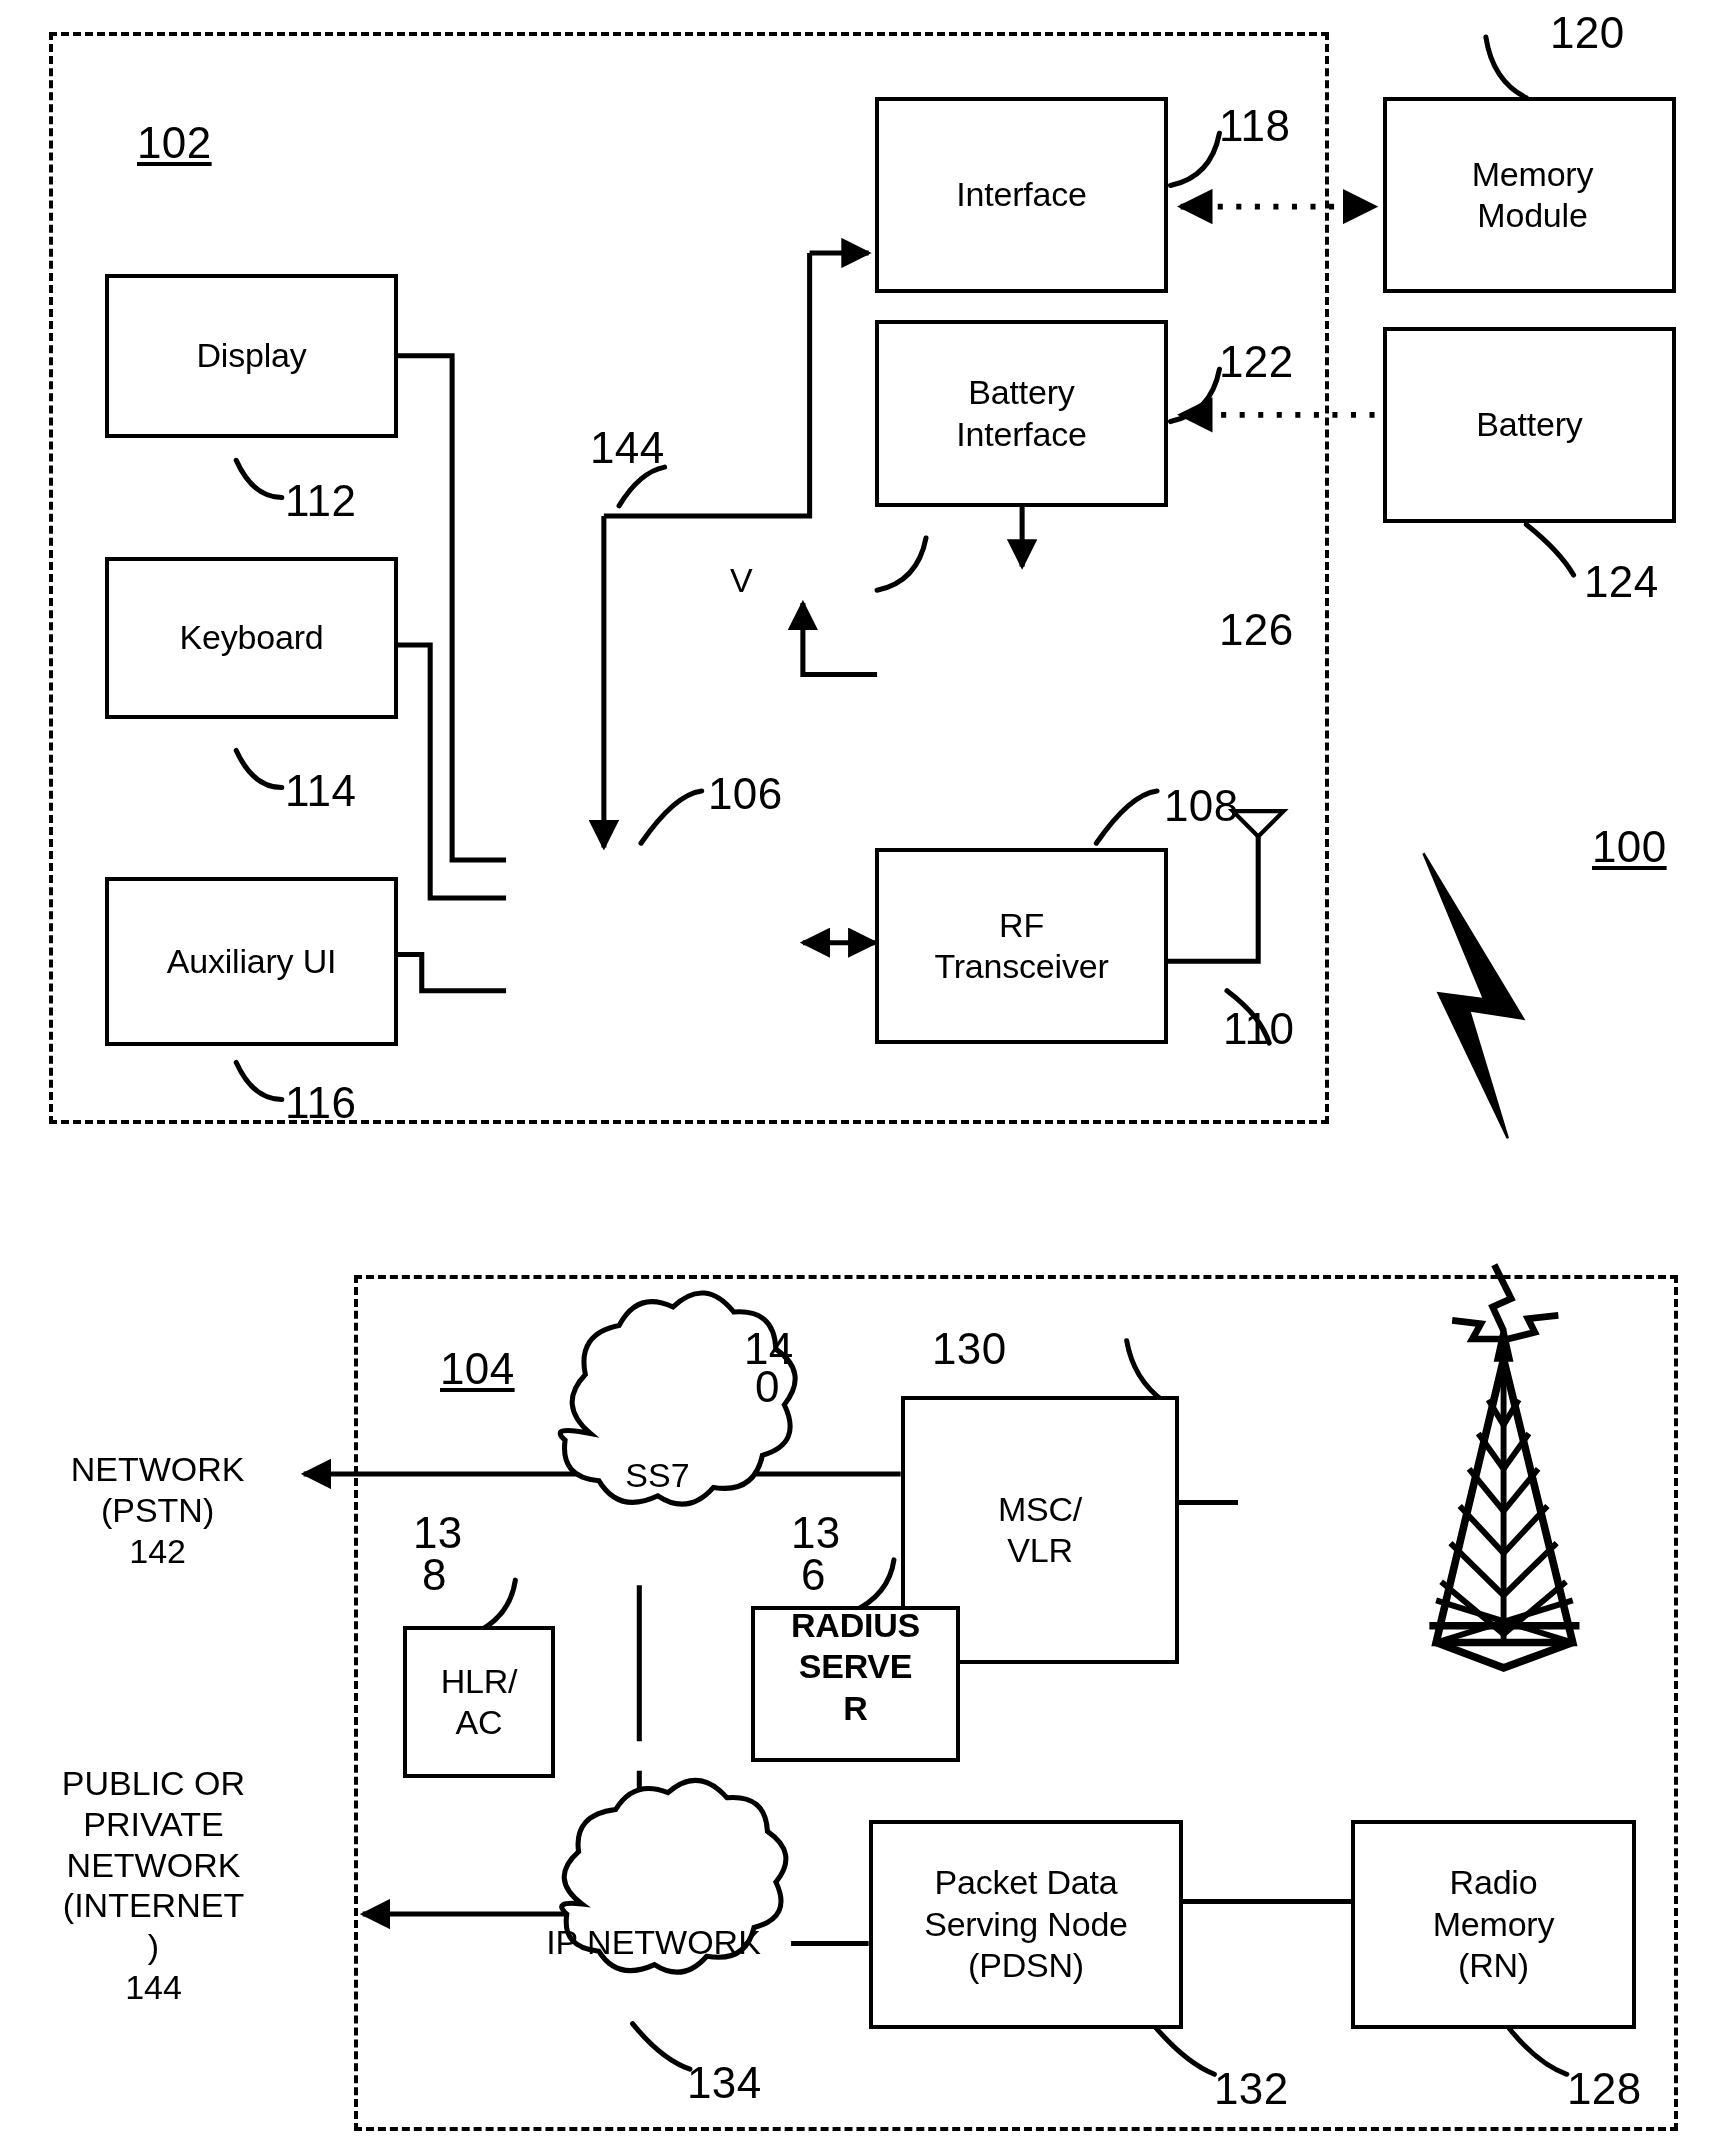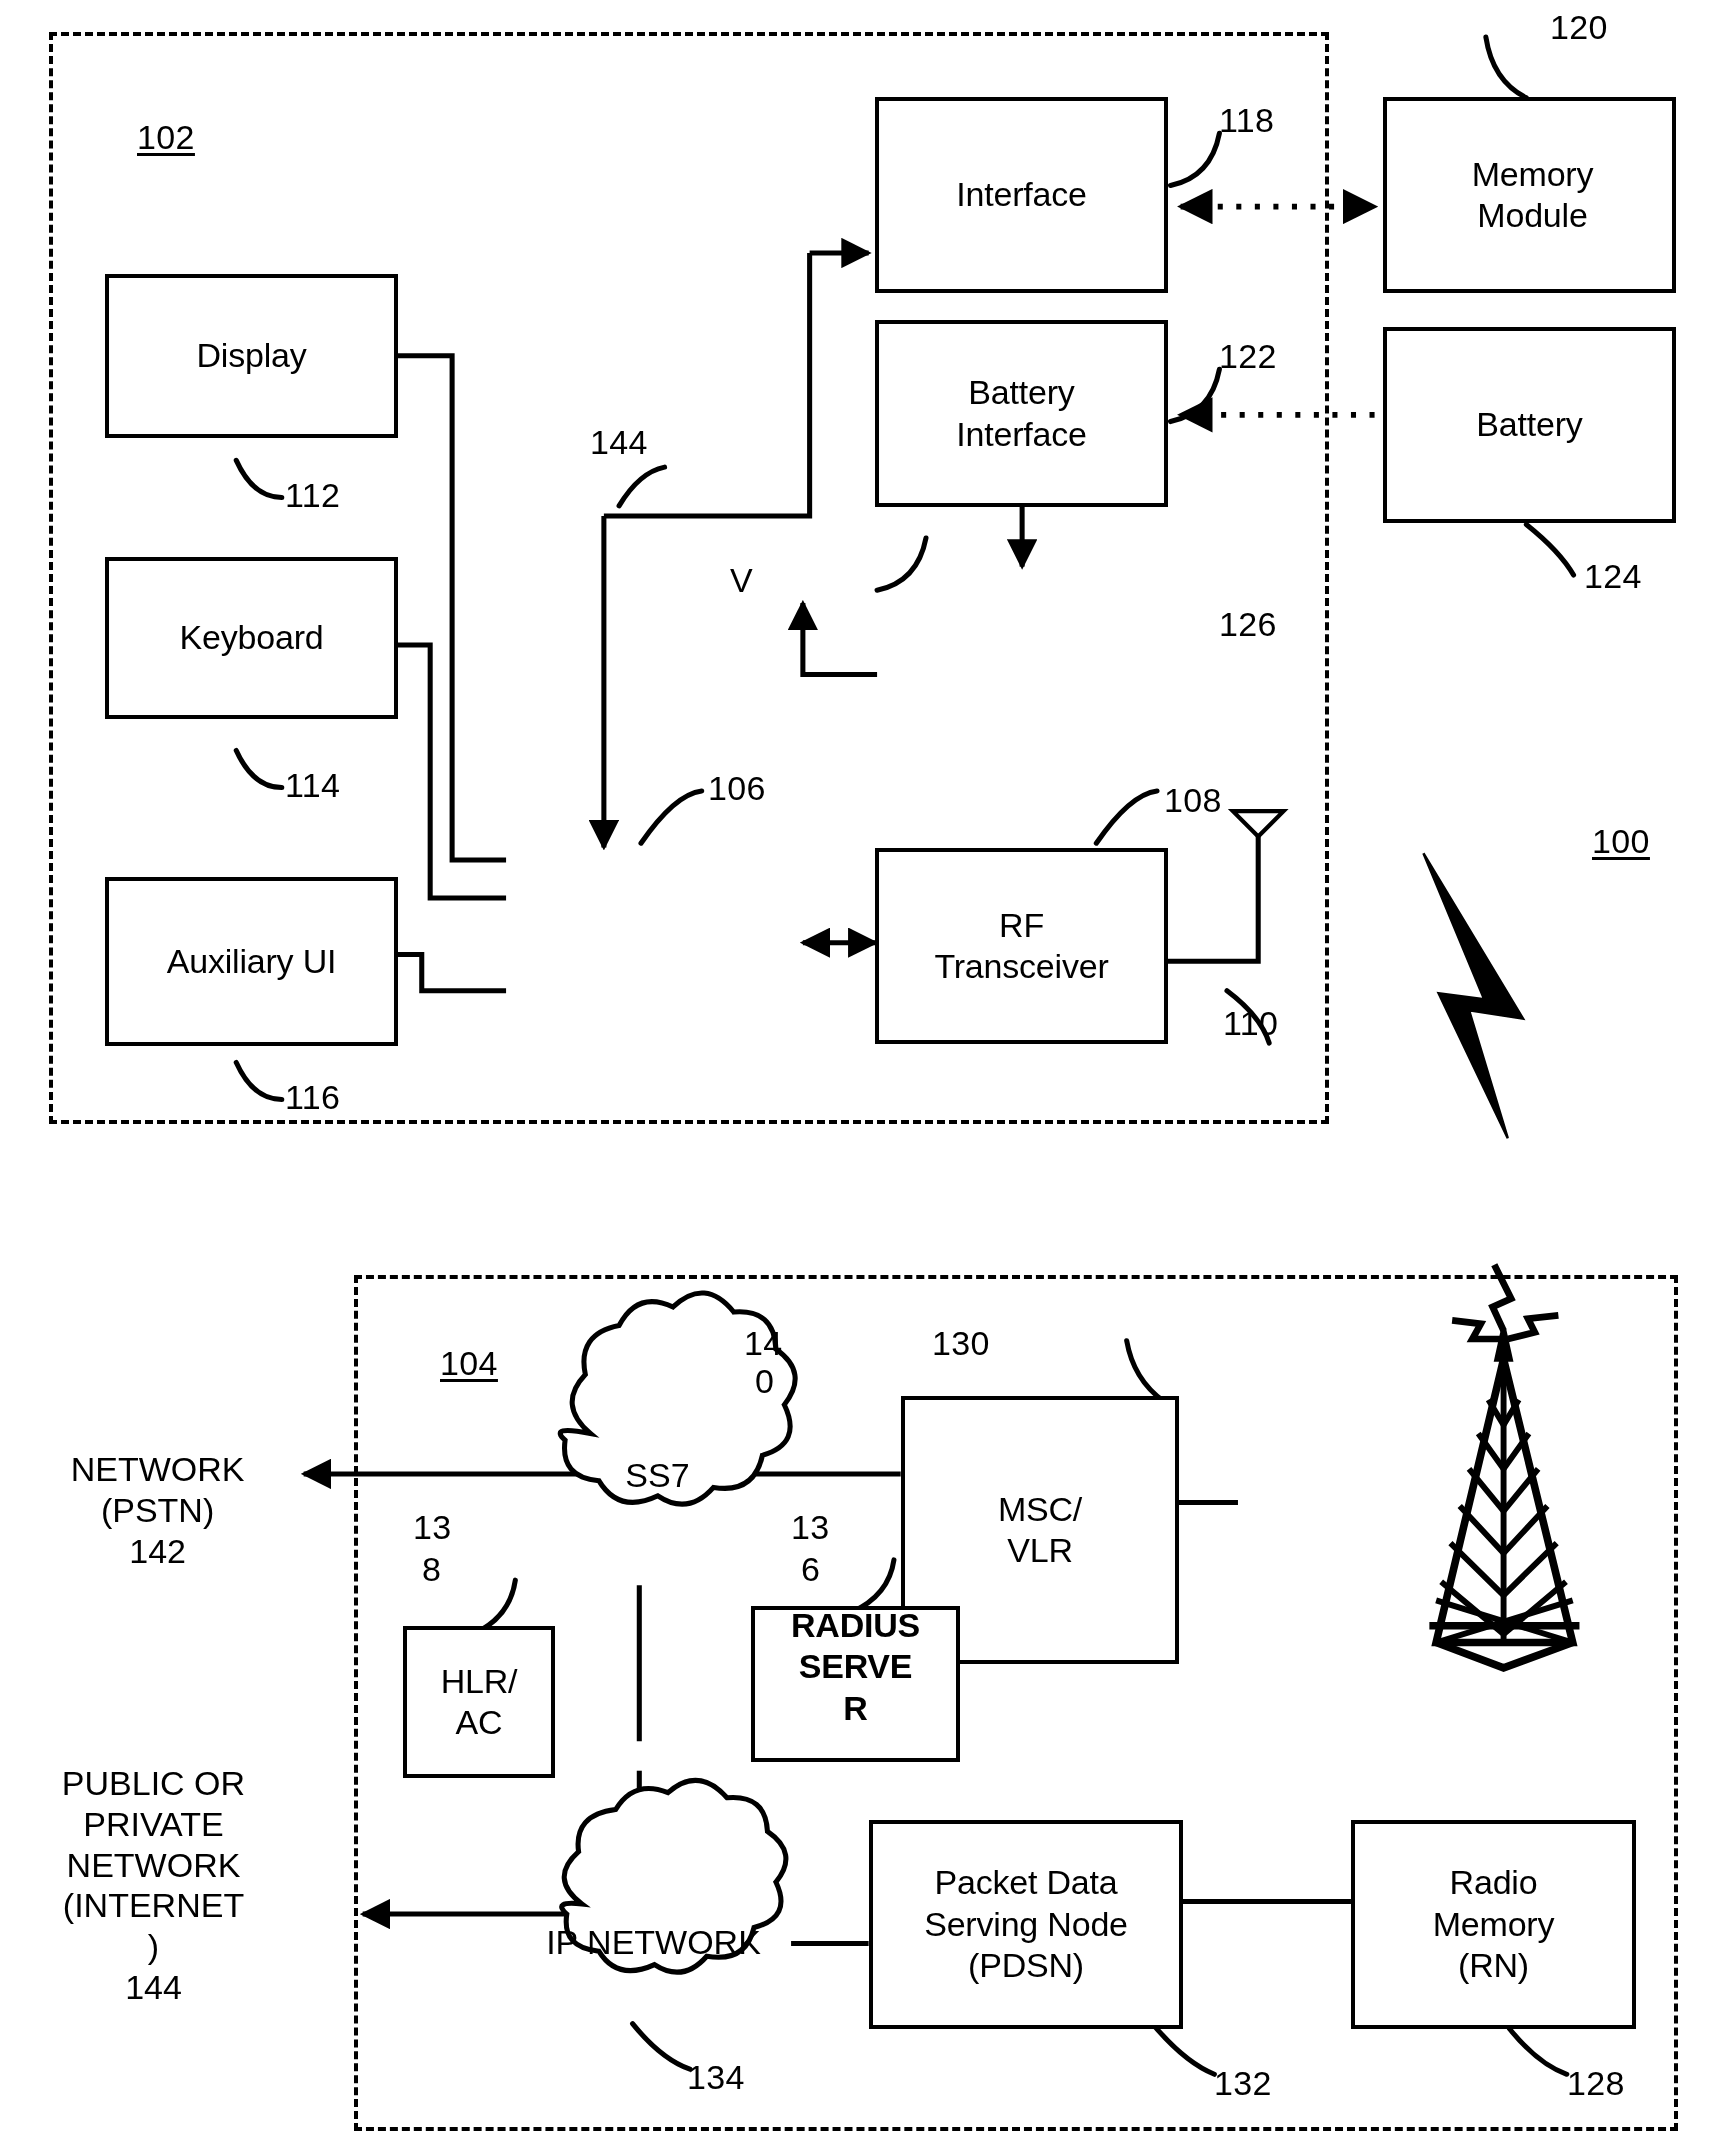--- a/index.html
+++ b/index.html
@@ -48,21 +48,21 @@
   .dashed {
     position: absolute;
     box-sizing: border-box;
     border: 4.2px dashed #000;
     background: transparent;
     z-index: 1;
   }
   
   .num {
     position: absolute;
-    font-size: 34px;
+    font-size: 44px;
     font-family: "Liberation Sans", sans-serif;
     white-space: pre;
     z-index: 4;
     letter-spacing: 0.4px;
   }
   .num.underline {
     text-decoration: underline;
     text-underline-offset: 4.2px;
   }
   .num.stack { line-height: 1.05; }

